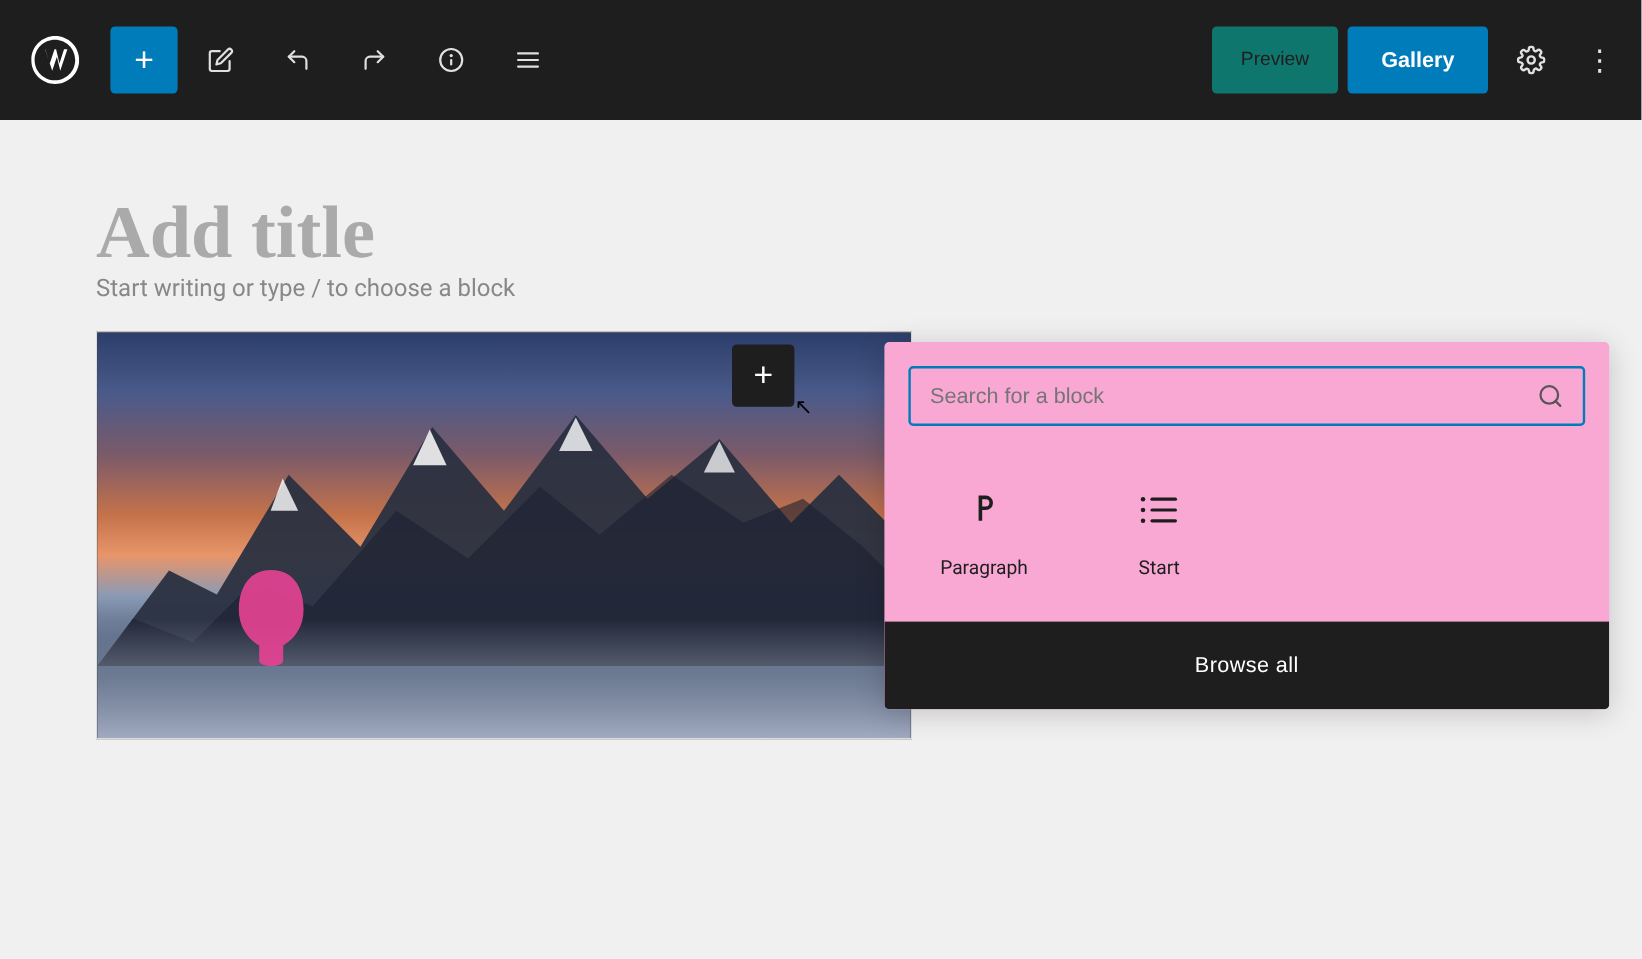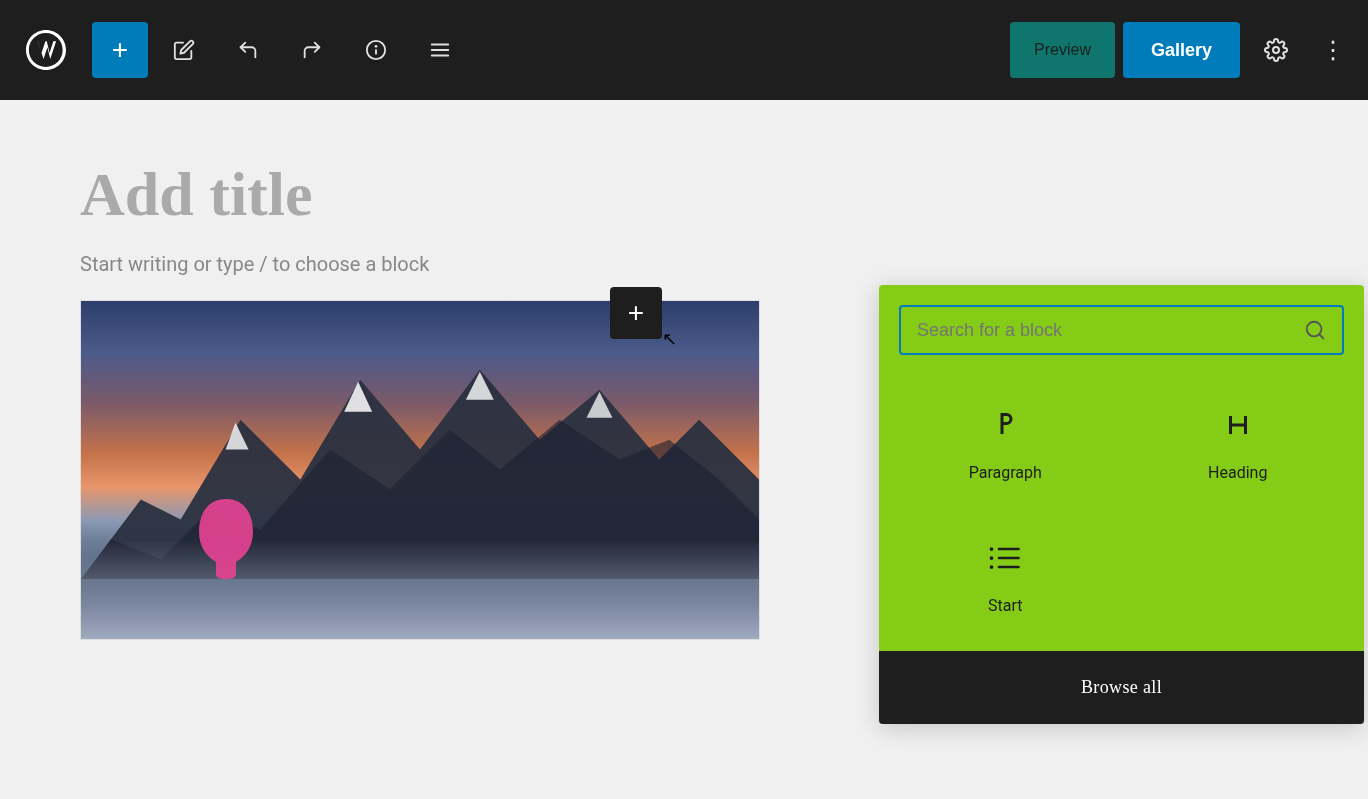--- a/index.html
+++ b/index.html
@@ -104,21 +104,20 @@
       background: #f0f0f1;
       padding: 60px 80px 40px 80px;
       position: relative;
       overflow: hidden;
     }
     .add-title {
       font-size: 62px;
       font-weight: 700;
       color: #aaa;
       font-family: Georgia, serif;
-      margin-bottom: 24px;
       line-height: 1.1;
     }
     .start-writing {
       font-size: 20px;
       color: #888;
       margin-bottom: 24px;
     }
 
     
     .editor-image {
@@ -195,23 +194,23 @@
       right: 695px;
       font-size: 18px;
       z-index: 51;
       pointer-events: none;
     }
 
     
     .block-panel {
       position: absolute;
       top: 185px;
-      right: 4px;
-      width: 485px;
-      background: #84cc16;
+      right: 27px;
+      width: 604px;
+      background: #f9a8d4;
       border-radius: 4px;
       box-shadow: 0 4px 24px rgba(0,0,0,0.18);
       z-index: 200;
       overflow: hidden;
     }
     .search-area {
       padding: 20px 20px 0 20px;
     }
     .search-box {
       display: flex;
@@ -235,21 +234,21 @@
       cursor: pointer;
       color: #555;
       font-size: 20px;
       display: flex;
       align-items: center;
     }
 
     
     .block-grid {
       display: grid;
-      grid-template-columns: 1fr 1fr;
+      grid-template-columns: 1fr 1fr 1fr 1fr;
       padding: 30px 20px 20px 20px;
       gap: 20px;
     }
     .block-item {
       display: flex;
       flex-direction: column;
       align-items: center;
       gap: 14px;
       cursor: pointer;
       padding: 16px;
@@ -284,21 +283,20 @@
       padding: 26px;
       background: #1e1e1e;
       color: white;
       border: none;
       font-size: 18px;
       font-weight: 500;
       cursor: pointer;
       text-align: center;
       display: block;
       letter-spacing: 0.02em;
-      font-family: Liberation Serif, serif;
     }
   </style>
 </head>
 <body>
 
 <div class="toolbar">
   <div class="wp-logo">
     <svg viewBox="0 0 122.5 122.5" fill="white" xmlns="http://www.w3.org/2000/svg">
       <path d="M8.7 61.3C8.7 32.6 31.8 9.5 60.5 9.5S112.3 32.6 112.3 61.3 89.2 113.1 60.5 113.1 8.7 90 8.7 61.3zM0 61.3C0 95 27.5 122.5 61.3 122.5S122.5 95 122.5 61.3 95 0 61.3 0 0 27.5 0 61.3zM35.4 34.1l18.3 54.6 11.9-35.7 8.6 35.7 18.1-54.6H83.8L72.1 70.2 63.6 34.1H59.5L47.4 70.4 36 34.1H35.4z"></path>
     </svg>
@@ -414,28 +412,20 @@
         <div class="block-icon">
           <svg width="36" height="36" viewBox="0 0 24 24" fill="#1e1e1e">
             <path d="M13 4a4 4 0 0 1 0 8H11v6H9V4h4zm0 6a2 2 0 0 0 0-4H11v4h2z"></path>
           </svg>
         </div>
         <span class="block-label">Paragraph</span>
       </div>
 
 
 
-      <div class="block-item">
-        <div class="block-icon">
-          <svg width="36" height="36" viewBox="0 0 24 24" fill="#1e1e1e">
-            <path d="M6 18V6h2v5h8V6h2v12h-2v-5H8v5H6z"></path>
-          </svg>
-        </div>
-        <span class="block-label">Heading</span>
-      </div>
 
 
       <div class="block-item">
         <div class="block-icon">
           <svg width="36" height="36" viewBox="0 0 24 24" fill="none" stroke="#1e1e1e" stroke-width="1.8" stroke-linecap="round" stroke-linejoin="round">
             <line x1="8" y1="6" x2="21" y2="6"></line>
             <line x1="8" y1="12" x2="21" y2="12"></line>
             <line x1="8" y1="18" x2="21" y2="18"></line>
             <line x1="3" y1="6" x2="3.01" y2="6" stroke-width="2.5"></line>
             <line x1="3" y1="12" x2="3.01" y2="12" stroke-width="2.5"></line>

